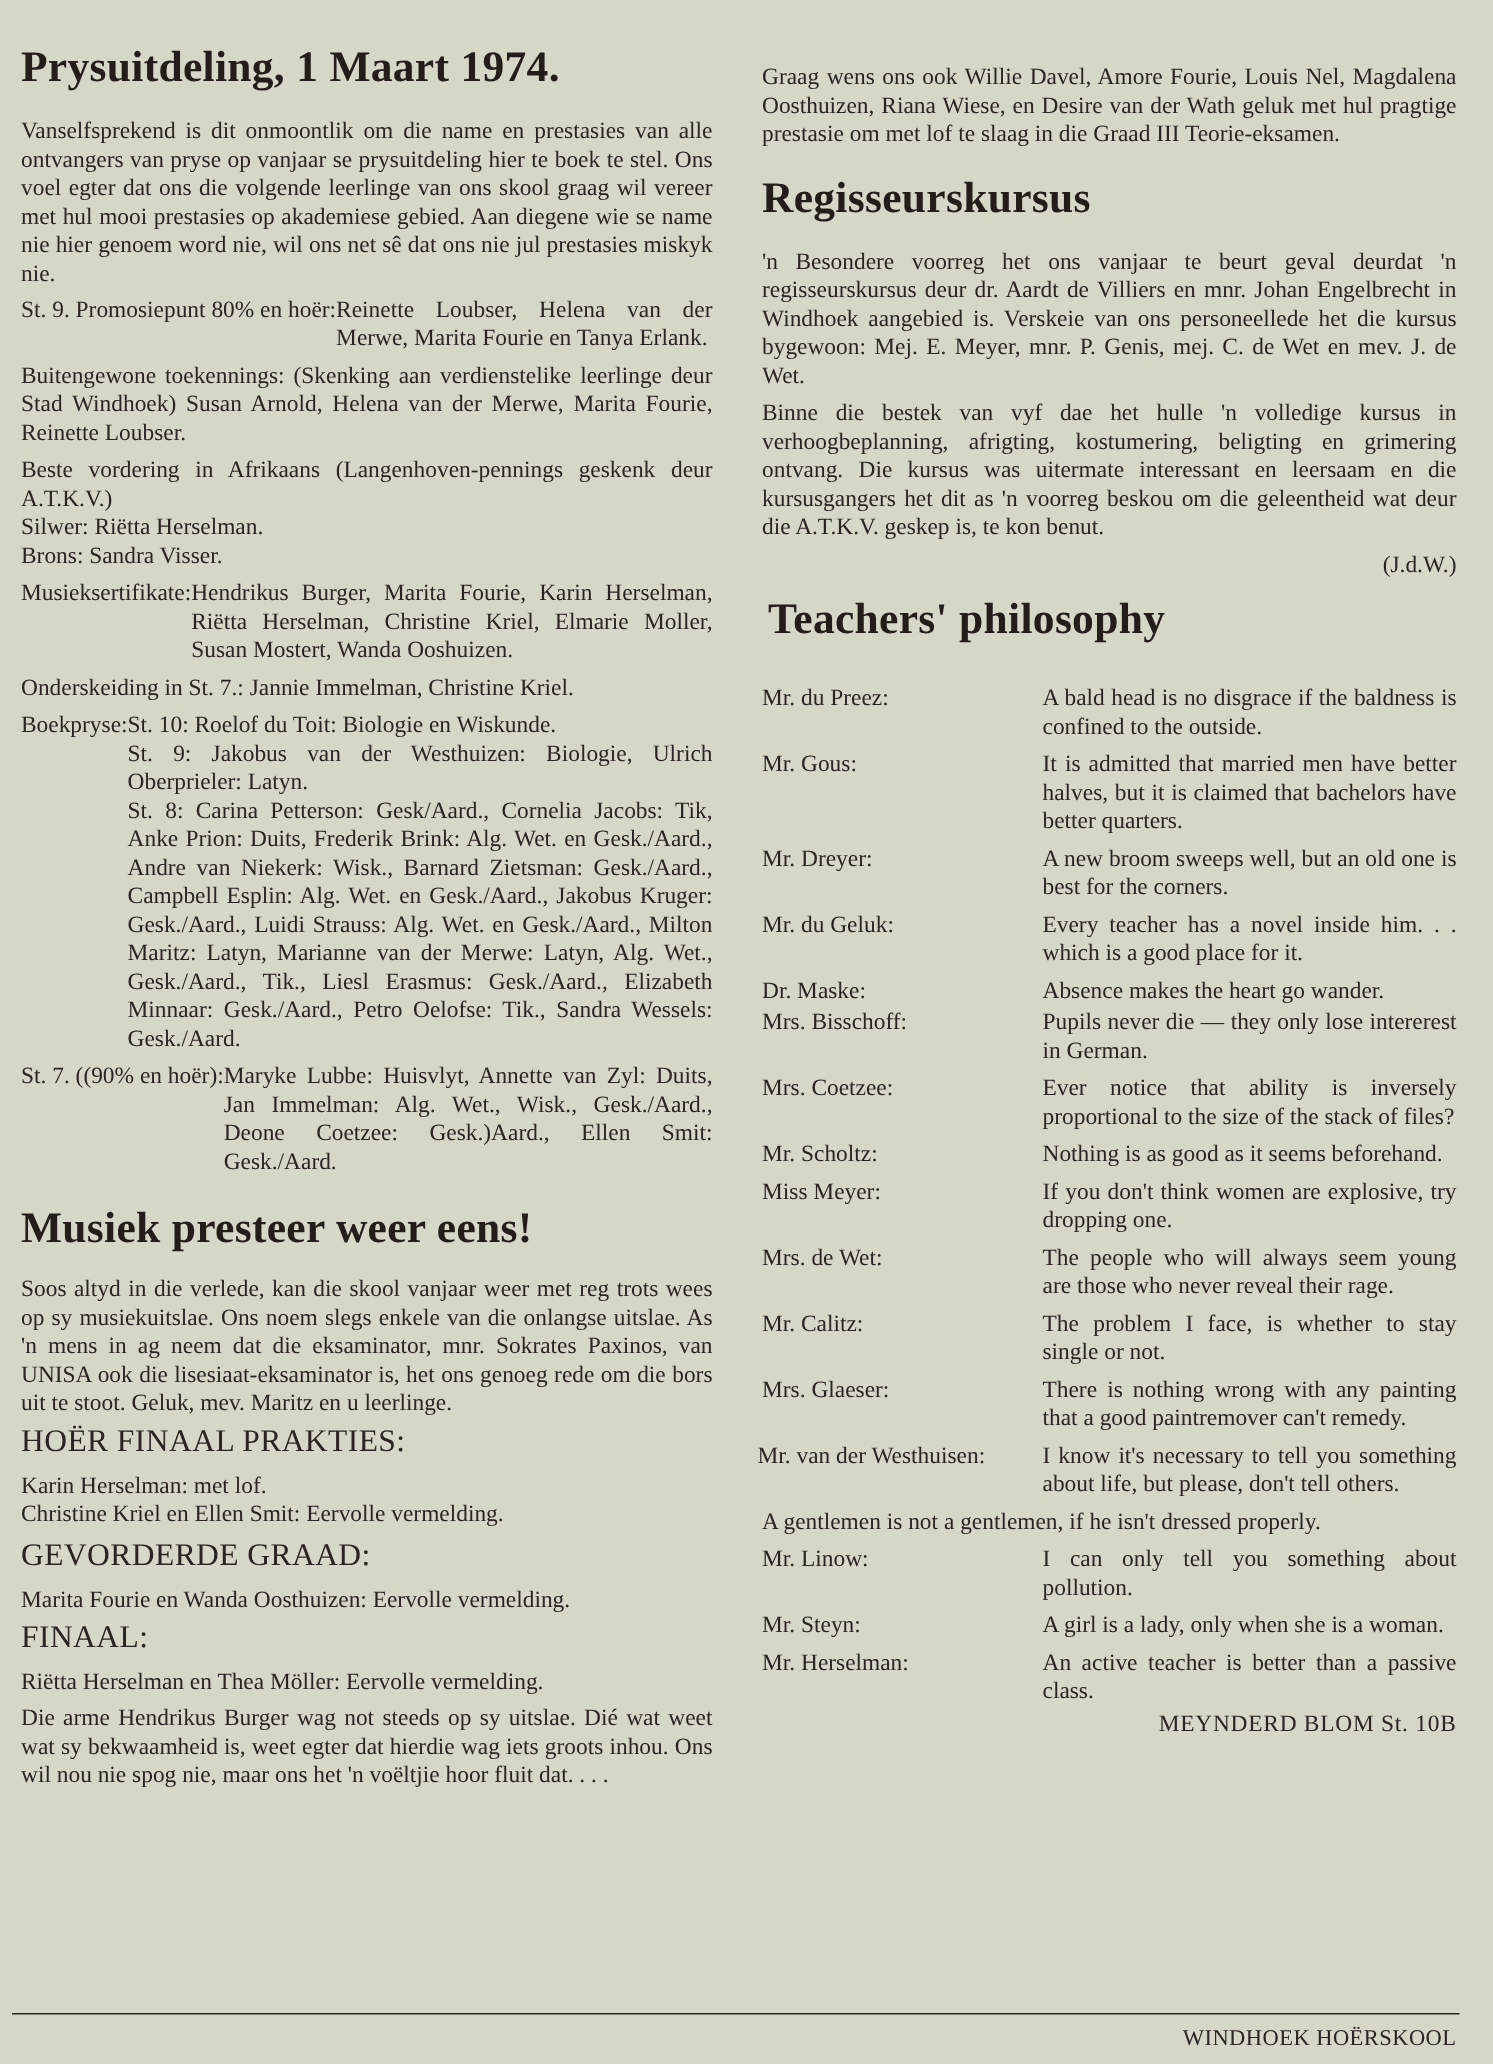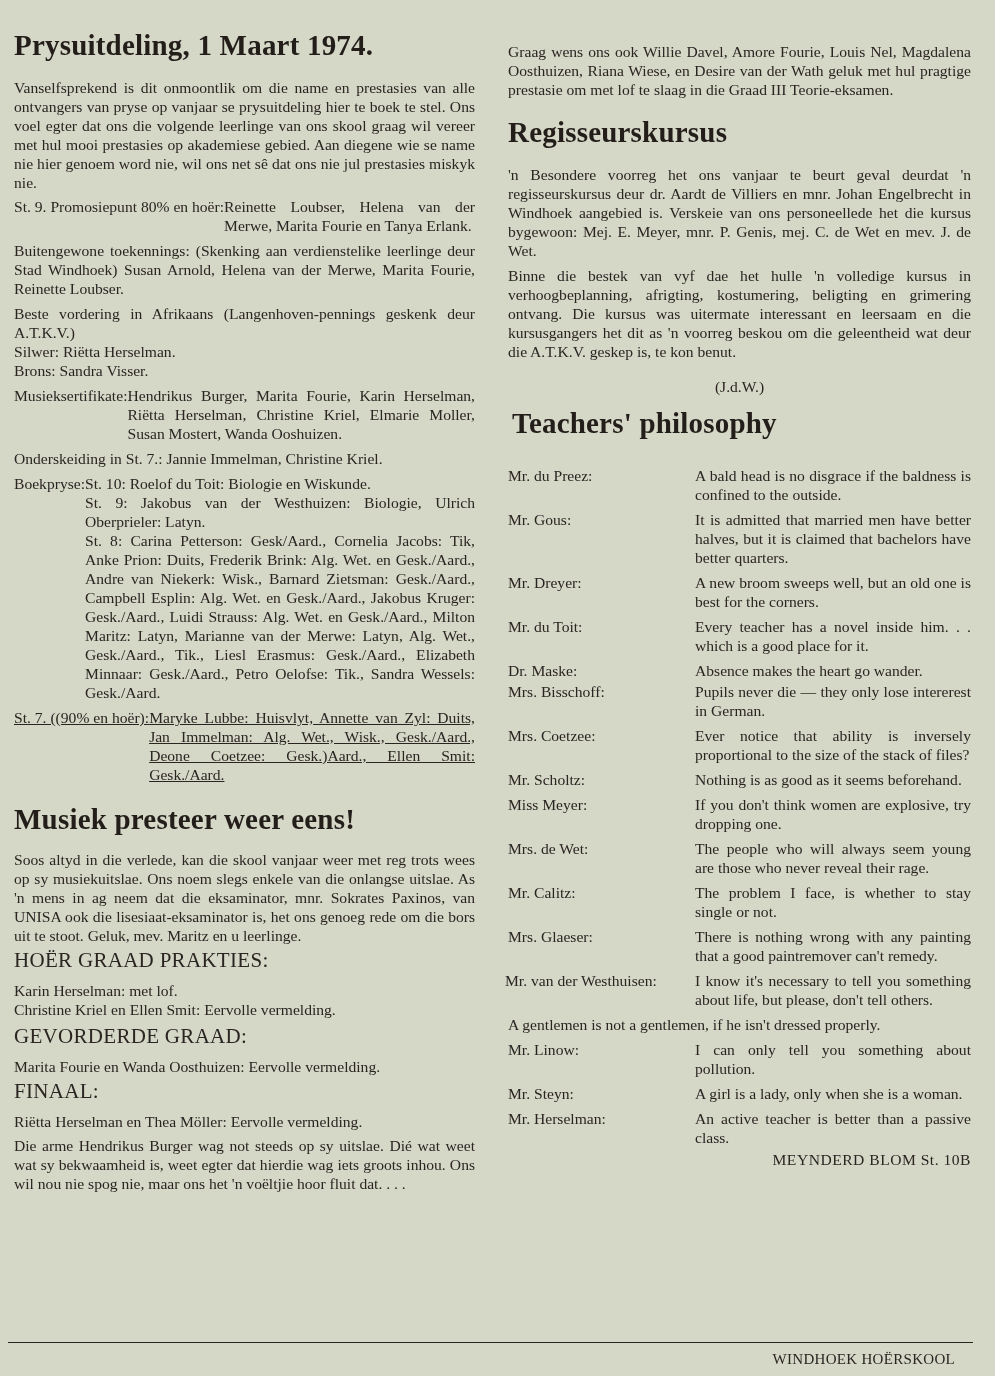--- a/index.html
+++ b/index.html
@@ -24,21 +24,21 @@
   .hang .lab { white-space: nowrap; flex: none; }
   .hang .val { text-align: justify; }
   .sub { font-size: 21px; margin: 0; line-height: 1.1; letter-spacing: 0.3px; font-weight: normal; }
   .plain { font-size: 15.6px; line-height: 19px; }
   .phil-row { display: flex; font-size: 15.6px; line-height: 19px; margin-bottom: 6px; }
   .phil-name { width: 187px; flex: none; white-space: nowrap; }
   .phil-quote { flex: 1; text-align: justify; }
   .right-align { text-align: right; font-size: 15.6px; }
   .footer-rule { position: absolute; left: 8px; right: 22px; top: 1342px; border-top: 1.5px solid #2b2522; }
   .footer-left { position: absolute; left: 10px; top: 1378px; font-size: 15px; letter-spacing: 0.3px; }
-  .footer-right { position: absolute; right: 40px; top: 1351px; font-size: 15px; letter-spacing: 0.3px; }
+  .footer-right { position: absolute; right: 24px; top: 1351px; font-size: 15px; letter-spacing: 0.3px; }
 </style>
 </head>
 <body>
 
 <div class="col left">
   <h1 style="margin-top:30px;">Prysuitdeling, 1 Maart 1974.</h1>
   <p style="margin-top:16px;">Vanselfsprekend is dit onmoontlik om die name en prestasies van alle ontvangers van pryse op vanjaar se prysuitdeling hier te boek te stel. Ons voel egter dat ons die volgende leerlinge van ons skool graag wil vereer met hul mooi prestasies op akademiese gebied. Aan diegene wie se name nie hier genoem word nie, wil ons net sê dat ons nie jul prestasies miskyk nie.</p>
 
   <div class="hang" style="margin-top:5px;">
     <span class="lab">St. 9. Promosiepunt 80% en hoër: </span>
@@ -59,66 +59,66 @@
 
   <div class="hang" style="margin-top:6px;">
     <span class="lab">Boekpryse: </span>
     <span class="val">
       <div>St. 10: Roelof du Toit: Biologie en Wiskunde.</div>
       <div style="text-align:justify;">St.  9: Jakobus van der Westhuizen: Biologie, Ulrich Oberprieler: Latyn.</div>
       <div style="text-align:justify;">St.  8: Carina Petterson: Gesk/Aard., Cornelia Jacobs: Tik, Anke Prion: Duits, Frederik Brink: Alg. Wet. en Gesk./Aard., Andre van Niekerk: Wisk., Barnard Zietsman: Gesk./Aard., Campbell Esplin: Alg. Wet. en Gesk./Aard., Jakobus Kruger: Gesk./Aard., Luidi Strauss: Alg. Wet. en Gesk./Aard., Milton Maritz: Latyn, Marianne van der Merwe: Latyn, Alg. Wet., Gesk./Aard., Tik., Liesl Erasmus: Gesk./Aard., Elizabeth Minnaar: Gesk./Aard., Petro Oelofse: Tik., Sandra Wessels: Gesk./Aard.</div>
     </span>
   </div>
 
-  <div class="hang" style="margin-top:6px;text-decoration:underline;">
+  <div class="hang" style="margin-top:6px;">
     <span class="lab">St. 7. ((90% en hoër): </span>
     <span class="val">Maryke Lubbe: Huisvlyt, Annette van Zyl: Duits, Jan Immelman: Alg. Wet., Wisk., Gesk./Aard., Deone Coetzee: Gesk.)Aard., Ellen Smit: Gesk./Aard.</span>
   </div>
 
   <h1 style="margin-top:20px;">Musiek presteer weer eens!</h1>
   <p style="margin-top:14px;">Soos altyd in die verlede, kan die skool vanjaar weer met reg trots wees op sy musiekuitslae. Ons noem slegs enkele van die onlangse uitslae. As 'n mens in ag neem dat die eksaminator, mnr. Sokrates Paxinos, van UNISA ook die lisesiaat-eksaminator is, het ons genoeg rede om die bors uit te stoot. Geluk, mev. Maritz en u leerlinge.</p>
 
-  <div class="sub" style="margin-top:4px;">HOËR GRAAD PRAKTIES:</div>
+  <div class="sub" style="margin-top:4px;">HOËR FINAAL PRAKTIES:</div>
   <div class="plain" style="margin-top:9px;">Karin Herselman: met lof.</div>
   <div class="plain">Christine Kriel en Ellen Smit: Eervolle vermelding.</div>
 
   <div class="sub" style="margin-top:6px;">GEVORDERDE GRAAD:</div>
   <div class="plain" style="margin-top:9px;">Marita Fourie en Wanda Oosthuizen: Eervolle vermelding.</div>
 
   <div class="sub" style="margin-top:4px;">FINAAL:</div>
   <div class="plain" style="margin-top:9px;">Riëtta Herselman en Thea Möller: Eervolle vermelding.</div>
 
   <p style="margin-top:5px;">Die arme Hendrikus Burger wag not steeds op sy uitslae. Dié wat weet wat sy bekwaamheid is, weet egter dat hierdie wag iets groots inhou. Ons wil nou nie spog nie, maar ons het 'n voëltjie hoor fluit dat. . . .</p>
 </div>
 
 <div class="col right">
   <p style="margin-top:42px;">Graag wens ons ook Willie Davel, Amore Fourie, Louis Nel, Magdalena Oosthuizen, Riana Wiese, en Desire van der Wath geluk met hul pragtige prestasie om met lof te slaag in die Graad III Teorie-eksamen.</p>
 
   <h1 style="margin-top:18px;">Regisseurskursus</h1>
   <p style="margin-top:16px;">'n Besondere voorreg het ons vanjaar te beurt geval deurdat 'n regisseurskursus deur dr. Aardt de Villiers en mnr. Johan Engelbrecht in Windhoek aangebied is. Verskeie van ons personeellede het die kursus bygewoon: Mej. E. Meyer, mnr. P. Genis, mej. C. de Wet en mev. J. de Wet.</p>
   <p style="margin-top:6px;">Binne die bestek van vyf dae het hulle 'n volledige kursus in verhoogbeplanning, afrigting, kostumering, beligting en grimering ontvang. Die kursus was uitermate interessant en leersaam en die kursusgangers het dit as 'n voorreg beskou om die geleentheid wat deur die A.T.K.V. geskep is, te kon benut.</p>
-  <div class="right-align" style="margin-top:17px;text-align:center;">(J.d.W.)</div>
+  <div class="right-align" style="margin-top:7px;">(J.d.W.)</div>
 
   <h1 style="margin-top:12px; margin-left:4px;">Teachers' philosophy</h1>
 
   <div id="phil-list" style="margin-top:26px;">
     <div class="phil-row">
         <span class="phil-name">Mr. du Preez:</span>
         <span class="phil-quote">A bald head is no disgrace if the baldness is confined to the outside.</span>
       </div>
     <div class="phil-row">
         <span class="phil-name">Mr. Gous:</span>
         <span class="phil-quote">It is admitted that married men have better halves, but it is claimed that bachelors have better quarters.</span>
       </div>
     <div class="phil-row">
         <span class="phil-name">Mr. Dreyer:</span>
         <span class="phil-quote">A new broom sweeps well, but an old one is best  for the corners.</span>
       </div>
     <div class="phil-row">
-        <span class="phil-name">Mr. du Toit:</span>
+        <span class="phil-name">Mr. du Geluk:</span>
         <span class="phil-quote">Every teacher has a novel inside him. . . which is a good place for it.</span>
       </div>
     <div class="phil-row" style="margin-bottom:2px;">
         <span class="phil-name">Dr. Maske:</span>
         <span class="phil-quote">Absence makes the heart go wander.</span>
       </div>
     <div class="phil-row">
         <span class="phil-name">Mrs. Bisschoff:</span>
         <span class="phil-quote">Pupils never die — they only lose intererest in German.</span>
       </div>

